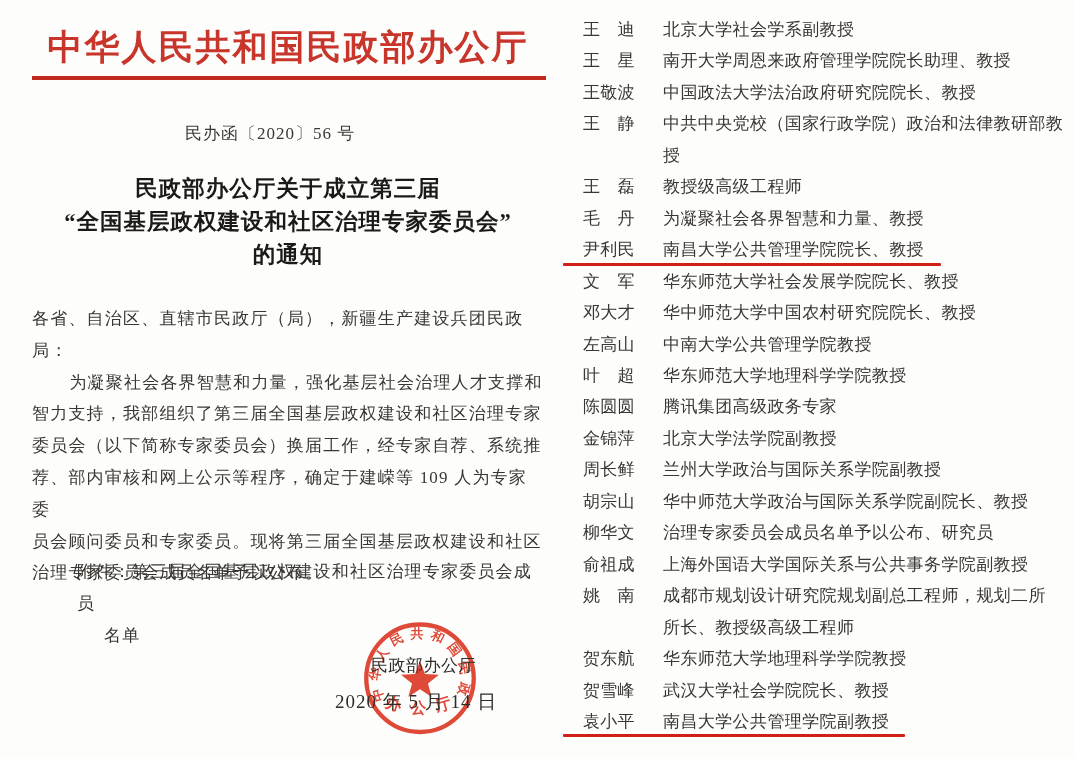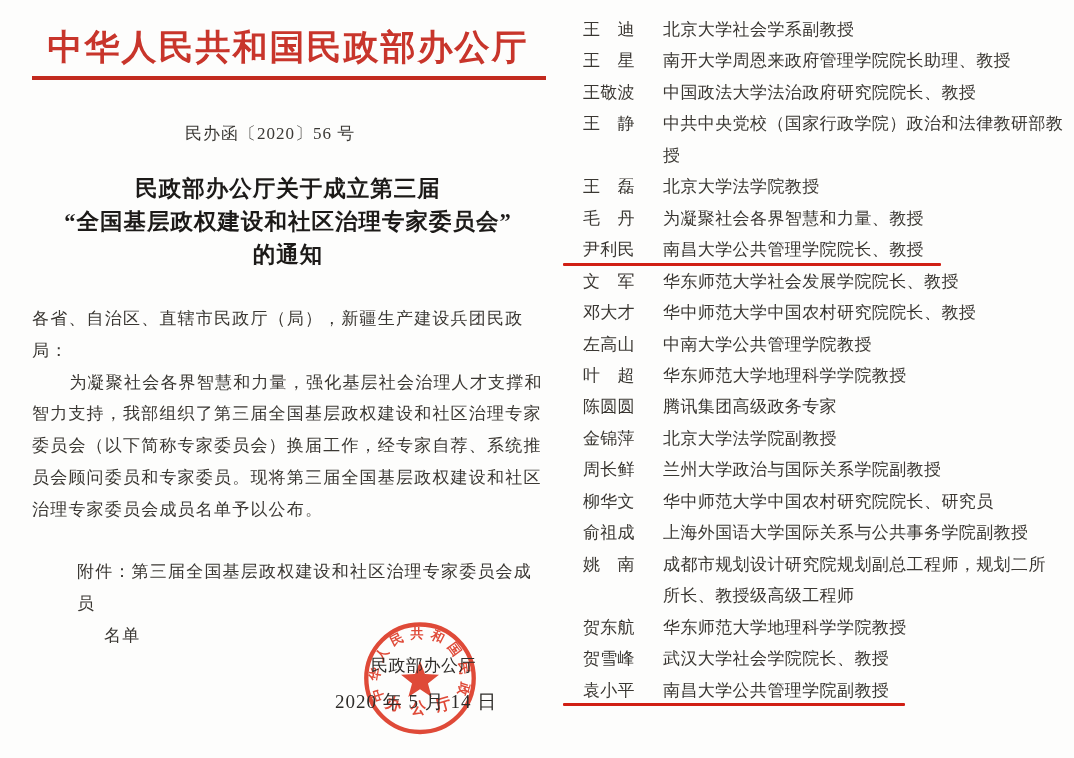--- a/index.html
+++ b/index.html
@@ -82,20 +82,21 @@
       <div>民政部办公厅关于成立第三届</div>
       <div>“全国基层政权建设和社区治理专家委员会”</div>
       <div>的通知</div>
     </div>
 
     <div class="body-block">
       <div class="body-line">各省、自治区、直辖市民政厅（局），新疆生产建设兵团民政局：</div>
       <div class="body-line indent">为凝聚社会各界智慧和力量，强化基层社会治理人才支撑和</div>
       <div class="body-line">智力支持，我部组织了第三届全国基层政权建设和社区治理专家</div>
       <div class="body-line">委员会（以下简称专家委员会）换届工作，经专家自荐、系统推</div>
+      <div class="body-line">荐、部内审核和网上公示等程序，确定于建嵘等 109 人为专家委</div>
       <div class="body-line">员会顾问委员和专家委员。现将第三届全国基层政权建设和社区</div>
       <div class="body-line">治理专家委员会成员名单予以公布。</div>
     </div>
 
     <div class="attachment">
       <div class="l1">附件：第三届全国基层政权建设和社区治理专家委员会成员</div>
       <div class="l2">名单</div>
     </div>
 
     <svg class="seal-svg" viewBox="0 0 150 150" xmlns="http://www.w3.org/2000/svg">
@@ -137,21 +138,21 @@
       <div class="rrow">
         <span class="rname">王　静</span>
         <span class="raffil">
           <div class="affil-line">中共中央党校（国家行政学院）政治和法律教研部教</div>
           <div class="affil-line">授</div>
         </span>
       </div>
       <div class="rrow">
         <span class="rname">王　磊</span>
         <span class="raffil">
-          <div class="affil-line">北京大学法学院教授</div>
+          <div class="affil-line">教授级高级工程师</div>
         </span>
       </div>
       <div class="rrow">
         <span class="rname">毛　丹</span>
         <span class="raffil">
           <div class="affil-line">为凝聚社会各界智慧和力量、教授</div>
         </span>
       </div>
       <div class="rrow">
         <span class="rname">尹利民</span>
@@ -196,23 +197,29 @@
           <div class="affil-line">北京大学法学院副教授</div>
         </span>
       </div>
       <div class="rrow">
         <span class="rname">周长鲜</span>
         <span class="raffil">
           <div class="affil-line">兰州大学政治与国际关系学院副教授</div>
         </span>
       </div>
       <div class="rrow">
+        <span class="rname">胡宗山</span>
+        <span class="raffil">
+          <div class="affil-line">华中师范大学政治与国际关系学院副院长、教授</div>
+        </span>
+      </div>
+      <div class="rrow">
         <span class="rname">柳华文</span>
         <span class="raffil">
-          <div class="affil-line">华中师范大学中国农村研究院院长、研究员</div>
+          <div class="affil-line">治理专家委员会成员名单予以公布、研究员</div>
         </span>
       </div>
       <div class="rrow">
         <span class="rname">俞祖成</span>
         <span class="raffil">
           <div class="affil-line">上海外国语大学国际关系与公共事务学院副教授</div>
         </span>
       </div>
       <div class="rrow">
         <span class="rname">姚　南</span>

